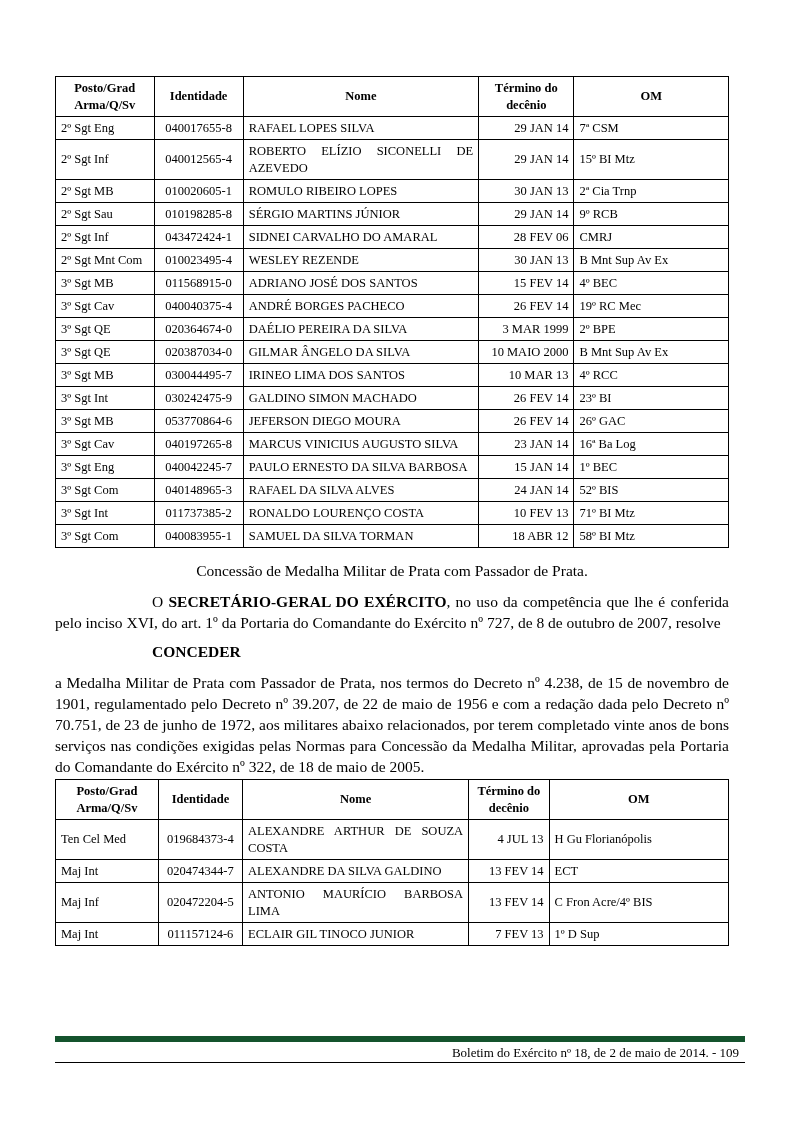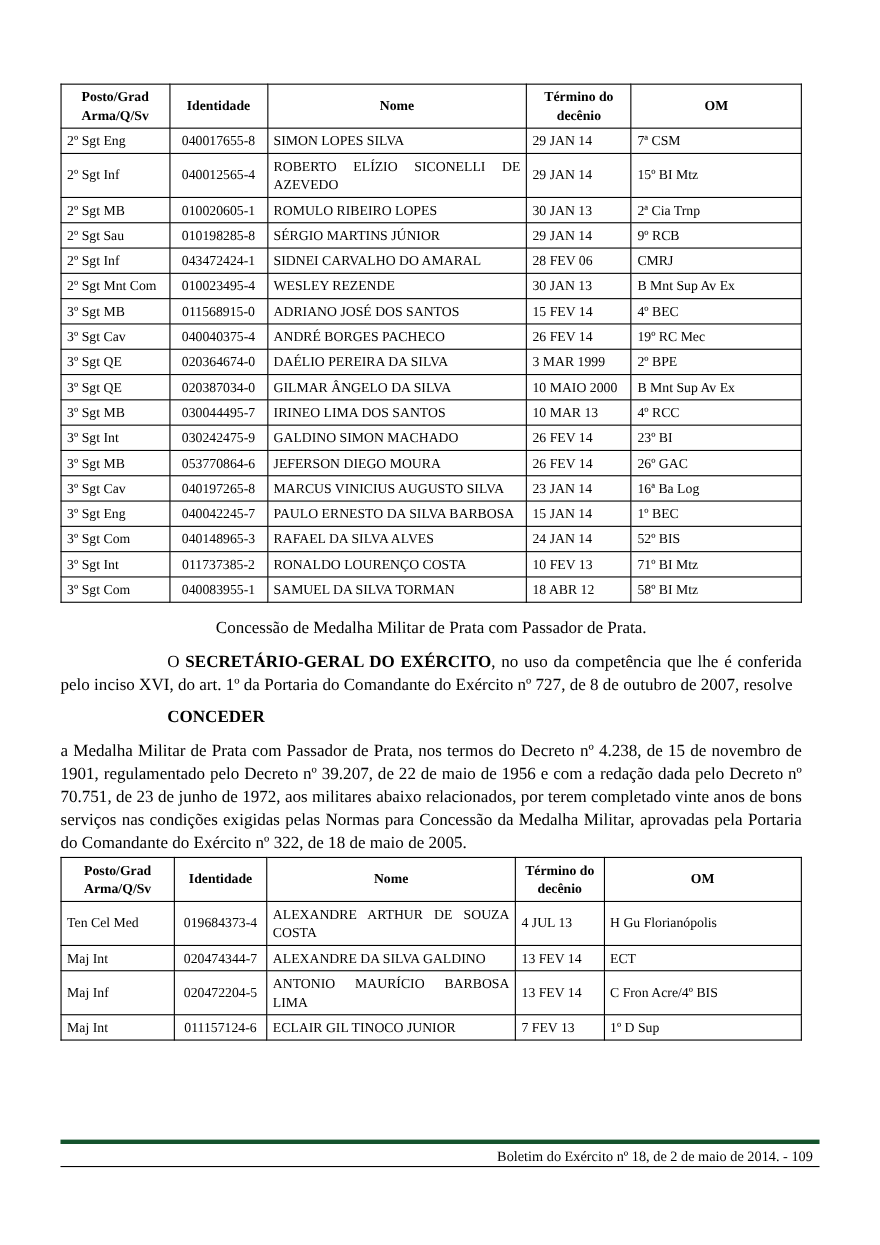--- a/index.html
+++ b/index.html
@@ -29,21 +29,21 @@
     overflow: hidden;
   }
   table.mil th {
     font-weight: bold;
     text-align: center;
     white-space: pre-line;
   }
   td.c0 { text-align: left; margin-left: 36px; }
   td.c1 { text-align: center; }
   td.c2 { text-align: justify; }
-  td.c3 { text-align: left; }
+  td.c3 { text-align: right; }
   td.c4 { text-align: left; }
   .t1 .c0 { width: 14.2%; } .t1 .c1 { width: 12.7%; } .t1 .c2 { width: 36.2%; }
   .t1 .c3 { width: 13.7%; } .t1 .c4 { width: 23.2%; }
   .t2 .c0 { width: 14.9%; } .t2 .c1 { width: 11.9%; } .t2 .c2 { width: 34.7%; }
   .t2 .c3 { width: 11.3%; } .t2 .c4 { width: 27.2%; }
   .t2 { margin-top: 2px; }
 
   p { margin: 0; font-size: 15.5px; line-height: 21px; }
   .center { text-align: center; }
   .just { text-align: justify; }
@@ -53,21 +53,21 @@
   .mt-subject { margin-top: 12px; }
   .mt-para1 { margin-top: 10px; }
   .mt-action { margin-top: 8px; }
   .mt-para2 { margin-top: 10px; }
 
   .footer {
     position: absolute;
     left: 55px;
     right: 55px;
     top: 1036px;
-    border-top: 4px solid #14532d;
+    border-top: 6px solid #14532d;
   }
   .footer-text {
     text-align: right;
     font-size: 13px;
     line-height: 17px;
     padding: 2px 6px 1px 0;
     border-bottom: 1px solid #000000;
   }
 </style>
 </head>
@@ -85,21 +85,21 @@
           <th class="c2">Nome</th>
           <th class="c3">Término do
 decênio</th>
           <th class="c4">OM</th>
         </tr>
       </thead>
       <tbody>
           <tr>
             <td class="c0">2º Sgt Eng</td>
             <td class="c1">040017655-8</td>
-            <td class="c2">SIMON LOPES SILVA</td>
+            <td class="c2">RAFAEL LOPES SILVA</td>
             <td class="c3">29 JAN 14</td>
             <td class="c4">7ª CSM</td>
           </tr>
           <tr>
             <td class="c0">2º Sgt Inf</td>
             <td class="c1">040012565-4</td>
             <td class="c2">ROBERTO ELÍZIO SICONELLI DE AZEVEDO</td>
             <td class="c3">29 JAN 14</td>
             <td class="c4">15º BI Mtz</td>
           </tr>

